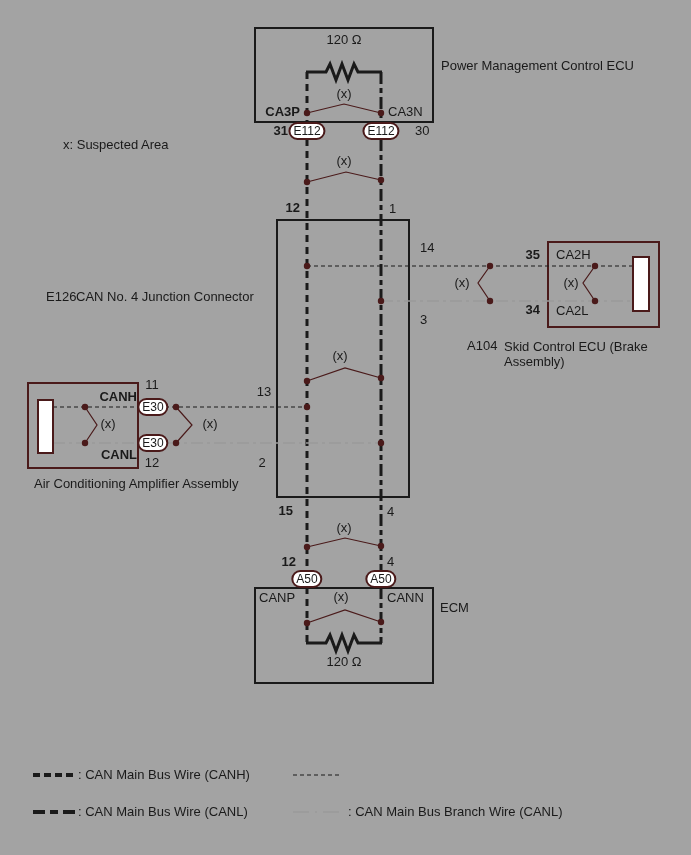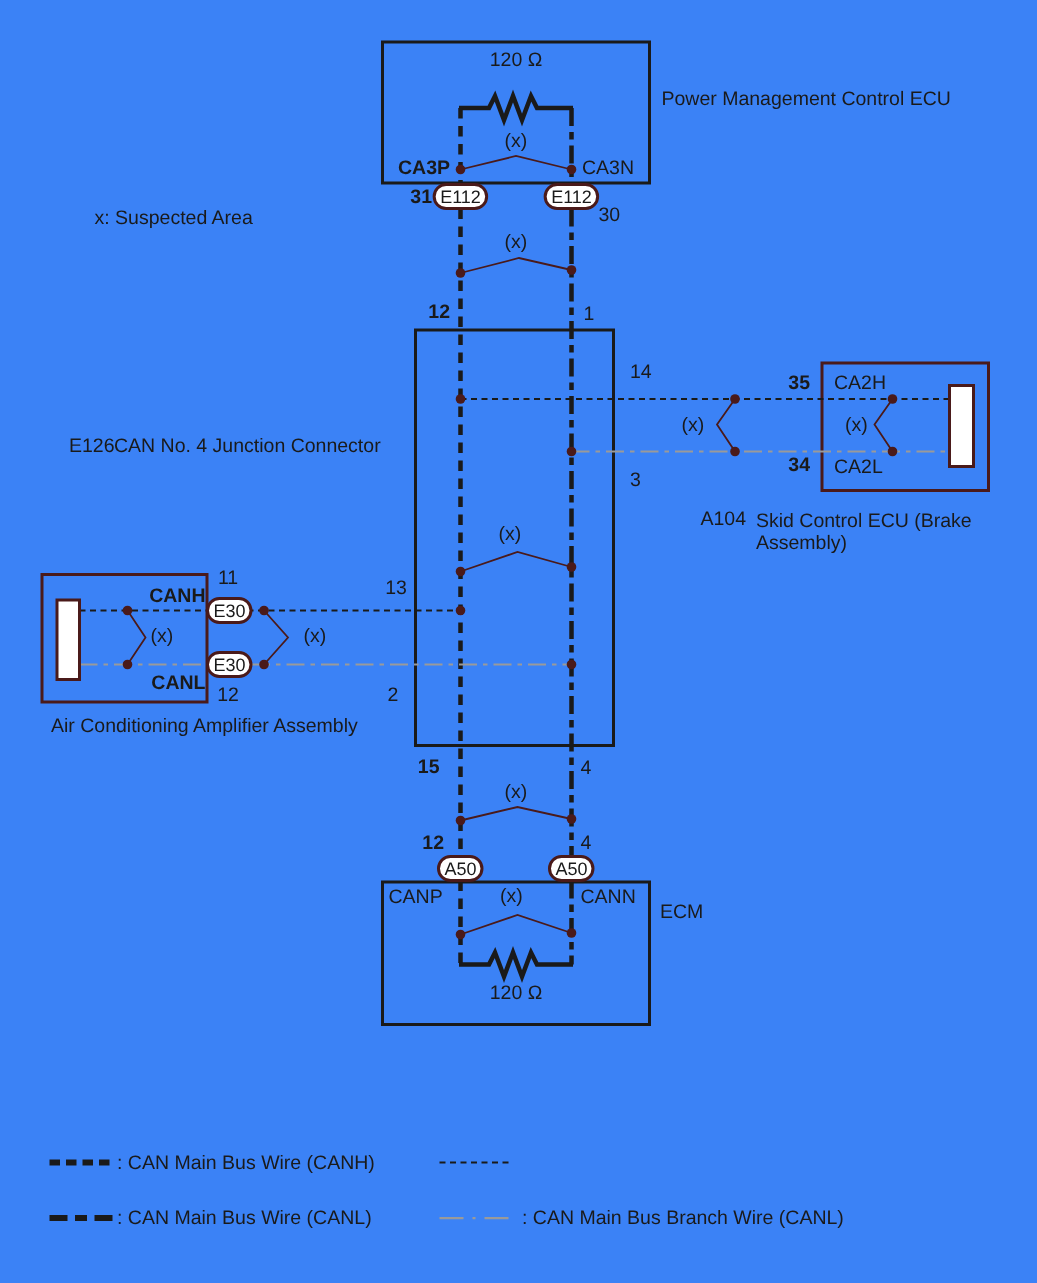--- a/index.html
+++ b/index.html
@@ -1,17 +1,17 @@
 <!DOCTYPE html>
 <html><head>
 <meta charset="utf-8">
 <style>
   html,body { margin:0; padding:0; background:#ffffff; }
   #stage {
-    position:relative; width:691px; height:855px; background:#3b82f6;
+    position:relative; width:691px; height:855px; background:#a3a3a3;
     font-family:"Liberation Sans", sans-serif; color:#1a1a1a; overflow:hidden;
   }
   #wires { position:absolute; left:0; top:0; }
   .lbl { position:absolute; font-size:13px; line-height:14px; white-space:nowrap; color:#1a1a1a; }
   .c { transform:translate(-50%,-50%); }
   .l { transform:translate(0,-50%); }
   .r { transform:translate(-100%,-50%);font-weight:bold; }
   .oval {
     position:absolute; transform:translate(-50%,-50%);
     border:2px solid #4a1a1a; border-radius:9px; background:#ffffff;
@@ -89,21 +89,21 @@
     <path d="M293,775 H342" fill="none" stroke="#1a1a1a" stroke-width="1.2" stroke-dasharray="4 3"></path>
     <path d="M33,812 H75" fill="none" stroke="#1a1a1a" stroke-width="4" stroke-dasharray="12 5 8 5"></path>
     <path d="M293,812 H342" fill="none" stroke="#9a9a9a" stroke-width="1.5" stroke-dasharray="16 6 2 6"></path>
   </svg>
 
   <span class="lbl c" style="left:344px; top:40px;">120 Ω</span>
   <span class="lbl l" style="left:441px; top:66px;">Power Management Control ECU</span>
   <span class="lbl r" style="left:300px; top:112px;">CA3P</span>
   <span class="lbl l" style="left:388px; top:112px;">CA3N</span>
   <span class="lbl r" style="left:288px; top:131px;">31</span>
-  <span class="lbl l" style="left:399px; top:131px;margin-top:12px;">30</span>
+  <span class="lbl l" style="left:415px; top:131px;">30</span>
   <span class="lbl l" style="left:63px;  top:145px;">x: Suspected Area</span>
 
   <span class="lbl c" style="left:344px; top:94px;">(x)</span>
   <span class="lbl c" style="left:344px; top:161px;">(x)</span>
   <span class="lbl c" style="left:340px; top:356px;">(x)</span>
   <span class="lbl c" style="left:462px; top:283px;">(x)</span>
   <span class="lbl c" style="left:571px; top:283px;">(x)</span>
   <span class="lbl c" style="left:108px; top:424px;">(x)</span>
   <span class="lbl c" style="left:210px; top:424px;">(x)</span>
   <span class="lbl c" style="left:344px; top:528px;">(x)</span>

